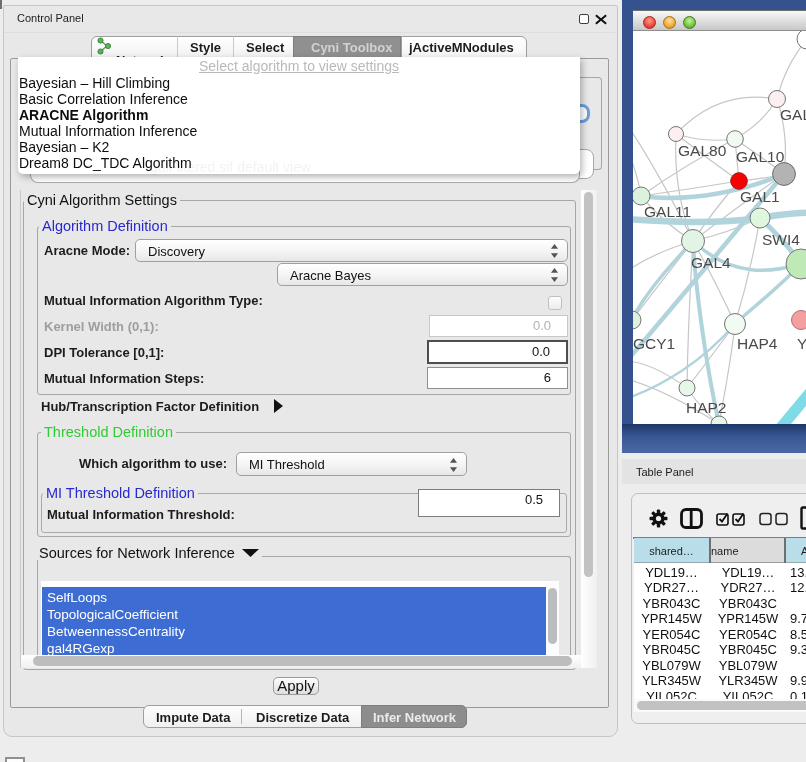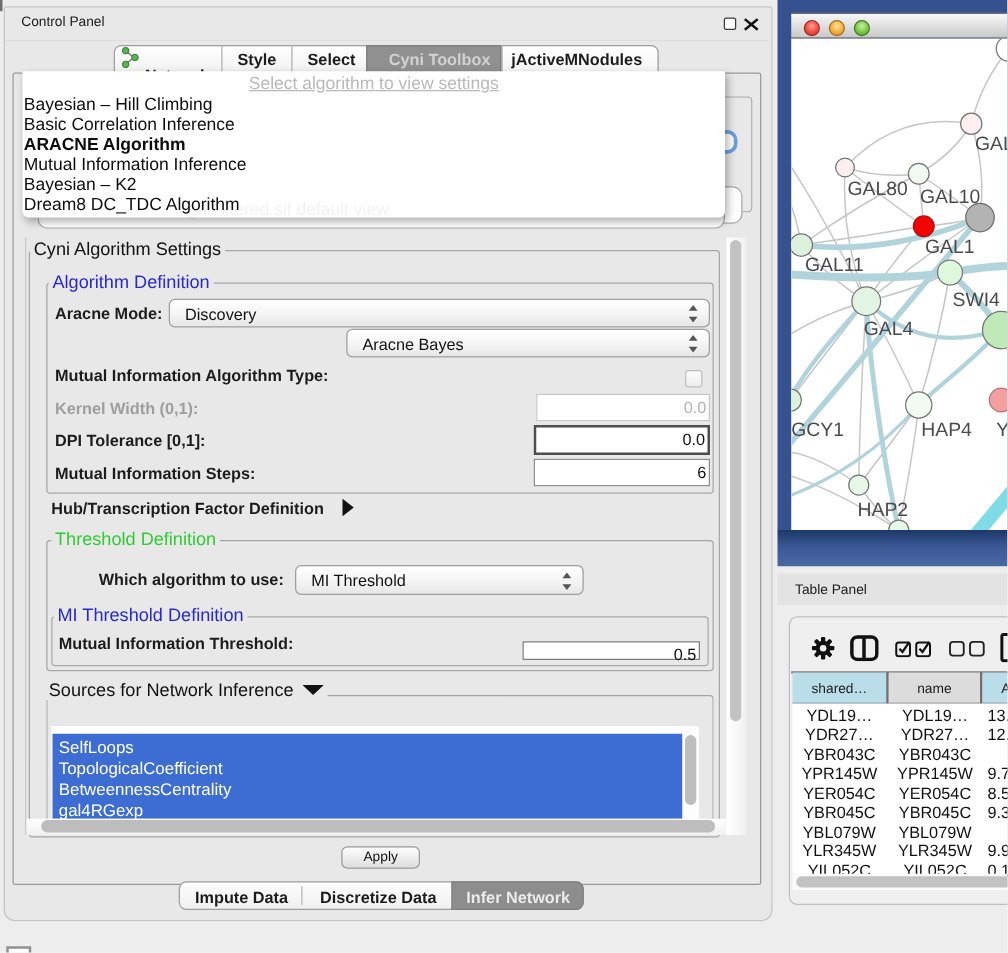--- a/index.html
+++ b/index.html
@@ -6,21 +6,21 @@
 #root{position:relative;width:806px;height:762px;background:#ededed;overflow:hidden;
   font-family:"Liberation Sans", sans-serif;-webkit-font-smoothing:antialiased;}
 .abs{position:absolute;}
 .b13{font-size:13px;font-weight:bold;color:#1c1c1c;line-height:13px;white-space:nowrap;}
 .r13{font-size:11px;color:#1c1c1c;line-height:13px;white-space:nowrap;}
 .gray{color:#9e9e9e;}
 .combo{background:linear-gradient(180deg,#ffffff 0%,#f4f4f4 55%,#e7e7e7 100%);
   border:1px solid #9f9f9f;border-radius:5px;box-sizing:border-box;}
 .combo .ct{position:absolute;left:12px;top:5px;font-size:13px;color:#111;line-height:13px;white-space:nowrap;}
 .stepper{position:absolute;width:9px;height:14px;}
-.inp{background:#fff;box-sizing:border-box;font-size:13px;color:#111;text-align:right;line-height:20px;padding-right:2px;}
+.inp{background:#fff;box-sizing:border-box;font-size:13px;color:#111;text-align:right;line-height:20px;padding-right:16px;}
 .fs{border:1px solid #a6a6a6;border-radius:3px;box-sizing:border-box;}
 .fslab{position:absolute;background:#e8e8e8;padding:0 3px;font-size:14.5px;line-height:14px;white-space:nowrap;}
 </style>
 </head>
 <body>
 <div id="root">
 
   <div class="abs" style="left:0;top:0;width:2px;height:9px;background:#6f6f6f;"></div>
 
   <div class="abs" id="cpwin" style="left:3px;top:5px;width:613px;height:730px;background:#e8e8e8;border:1px solid #c6c6c6;border-radius:2px 2px 9px 9px;"></div>
@@ -99,41 +99,41 @@
     <span class="ct">MI Threshold</span>
     <svg class="stepper" style="right:8px;top:5px;" width="9" height="15" viewBox="0 0 9 15">
       <path d="M4.5 0 L8.3 5 L0.7 5 Z" fill="#555"></path>
         <path d="M4.5 15 L8.3 10 L0.7 10 Z" fill="#555"></path>
     </svg>
   </div>
 
   <div class="abs fs" style="left:41px;top:493px;width:526px;height:40px;border-color:#a9a9a9;"></div>
   <div class="abs fslab" style="left:43px;top:486px;color:#2828d0;">MI Threshold Definition</div>
   <div class="abs b13" style="left:47px;top:508px;text-align:right;">Mutual Information Threshold:</div>
-  <div class="abs inp" style="left:418px;top:513px;width:142px;height:15px;border:1px solid #7d7d7d;">0.5</div>
+  <div class="abs inp" style="left:418px;top:489px;width:142px;height:28px;border:1px solid #7d7d7d;">0.5</div>
 
   <div class="abs fs" style="left:37px;top:556px;width:534px;height:112px;border-bottom:none;"></div>
   <div class="abs fslab" style="left:36px;top:545px;color:#111;">Sources for Network Inference <span style="display:inline-block;vertical-align:1px;margin-left:3px;"><svg width="17" height="8" viewBox="0 0 17 8">
           <path d="M0 0 L17 0 L8.5 8 Z" fill="#111"></path>
         </svg></span></div>
   <div class="abs b13" style="left:42px;top:582px;">Data Attributes</div>
 
   <div class="abs" style="left:41px;top:581px;width:518px;height:74px;background:#fff;"></div>
   <div class="abs" style="left:42px;top:587px;width:504px;height:68px;background:#3d6dd2;"></div>
   <div class="abs" style="left:47px;top:589px;font-size:13.5px;line-height:17px;color:#fff;white-space:nowrap;">SelfLoops<br>TopologicalCoefficient<br>BetweennessCentrality<br>gal4RGexp</div>
   <div class="abs" style="left:546px;top:582px;width:13px;height:73px;background:#fdfdfd;"></div>
   <div class="abs" style="left:548px;top:588px;width:9px;height:56px;background:#bdbdbd;border-radius:5px;"></div>
 
   <div class="abs" style="left:21px;top:655px;width:560px;height:13px;background:linear-gradient(180deg,#ffffff,#f0f0f0);"></div>
   <div class="abs" style="left:33px;top:656px;width:539px;height:10px;background:#bdbdbd;border-radius:5px;"></div>
   <div class="abs" style="left:20px;top:190px;width:1px;height:478px;background:#c9c9c9;"></div>
   <div class="abs" style="left:581px;top:190px;width:16px;height:478px;background:linear-gradient(90deg,#ffffff,#f0f0f0);"></div>
   <div class="abs" style="left:584px;top:192px;width:9px;height:385px;background:#c2c2c2;border-radius:5px;"></div>
 
-  <div class="abs" style="left:273px;top:677px;width:63px;height:18px;background:linear-gradient(180deg,#fefefe,#dddddd);border:1px solid #9b9b9b;border-radius:5px;box-sizing:border-box;text-align:center;font-size:11px;line-height:16px;color:#111;">Apply</div>
+  <div class="abs" style="left:273px;top:677px;width:46px;height:18px;background:linear-gradient(180deg,#fefefe,#dddddd);border:1px solid #9b9b9b;border-radius:5px;box-sizing:border-box;text-align:center;font-size:15px;line-height:16px;color:#111;">Apply</div>
 
   <div class="abs" style="left:143px;top:705px;width:324px;height:23px;background:linear-gradient(180deg,#fdfdfd,#f0f0f0);border:1px solid #9f9f9f;border-radius:6px;box-sizing:border-box;"></div>
   <div class="abs" style="left:361px;top:705px;width:106px;height:23px;background:#8d8d8d;border:1px solid #7e7e7e;border-radius:0 6px 6px 0;box-sizing:border-box;"></div>
   <div class="abs" style="left:241px;top:709px;width:1px;height:15px;background:#b5b5b5;"></div>
   <div class="abs b13" style="left:156px;top:711px;">Impute Data</div>
   <div class="abs b13" style="left:256px;top:711px;">Discretize Data</div>
   <div class="abs b13" style="left:373px;top:711px;color:#ebebeb;">Infer Network</div>
 
   <div class="abs" style="left:622px;top:0;width:184px;height:424px;background:#35528f;"></div>
   <div class="abs" style="left:622px;top:424px;width:184px;height:29px;background:linear-gradient(180deg,#1d3768,#3a5895 45%,#4a68a2);"></div>
@@ -257,21 +257,21 @@
     <path d="M10.5 2 L10.5 7 L15.5 7" fill="none" stroke="#111" stroke-width="1.6"></path>
   </svg>
 
   <div class="abs" style="left:633px;top:537px;width:173px;height:1.5px;background:#7d7d7d;"></div>
   <div class="abs" style="left:634px;top:538px;width:75px;height:25px;background:#b9dee9;border-bottom:1px solid #94a8b0;box-sizing:border-box;"></div>
   <div class="abs" style="left:709px;top:538px;width:2px;height:25px;background:#6f6f6f;"></div>
   <div class="abs" style="left:711px;top:538px;width:73px;height:25px;background:#dcdcdc;border-bottom:1px solid #9b9b9b;box-sizing:border-box;"></div>
   <div class="abs" style="left:784px;top:538px;width:2px;height:25px;background:#6f6f6f;"></div>
   <div class="abs" style="left:786px;top:538px;width:20px;height:25px;background:#b9dee9;border-bottom:1px solid #94a8b0;box-sizing:border-box;"></div>
   <div class="abs r13" style="left:634px;top:545px;width:75px;text-align:center;">shared…</div>
-  <div class="abs r13" style="left:711px;top:545px;width:73px;text-align:center;">name</div>
+  <div class="abs r13" style="left:711px;top:545px;width:73px;text-align:left;">name</div>
   <div class="abs r13" style="left:801px;top:545px;">AvgS</div>
 
   <div class="abs" style="left:634px;top:563px;width:172px;height:136px;background:#fff;"></div>
   <div class="abs" style="left:634px;top:564.5px;width:75px;text-align:center;font-size:13px;line-height:15.5px;color:#111;">YDL19…<br>YDR27…<br>YBR043C<br>YPR145W<br>YER054C<br>YBR045C<br>YBL079W<br>YLR345W<br>YIL052C</div>
   <div class="abs" style="left:710px;top:564.5px;width:76px;text-align:center;font-size:13px;line-height:15.5px;color:#111;">YDL19…<br>YDR27…<br>YBR043C<br>YPR145W<br>YER054C<br>YBR045C<br>YBL079W<br>YLR345W<br>YIL052C</div>
   <div class="abs" style="left:790px;top:564.5px;font-size:13px;line-height:15.5px;color:#111;">13.<br>12.<br>&nbsp;<br>9.7<br>8.5<br>9.3<br>&nbsp;<br>9.9<br>0.1</div>
   <div class="abs" style="left:634px;top:699px;width:172px;height:13px;background:#fafafa;"></div>
   <div class="abs" style="left:637px;top:701px;width:175px;height:9px;background:#c2c2c2;border-radius:5px;"></div>
 
   <div class="abs" style="left:560px;top:77px;width:41px;height:91px;border:1px solid #a6a6a6;border-left:none;border-radius:0 4px 4px 0;z-index:5;"></div>

